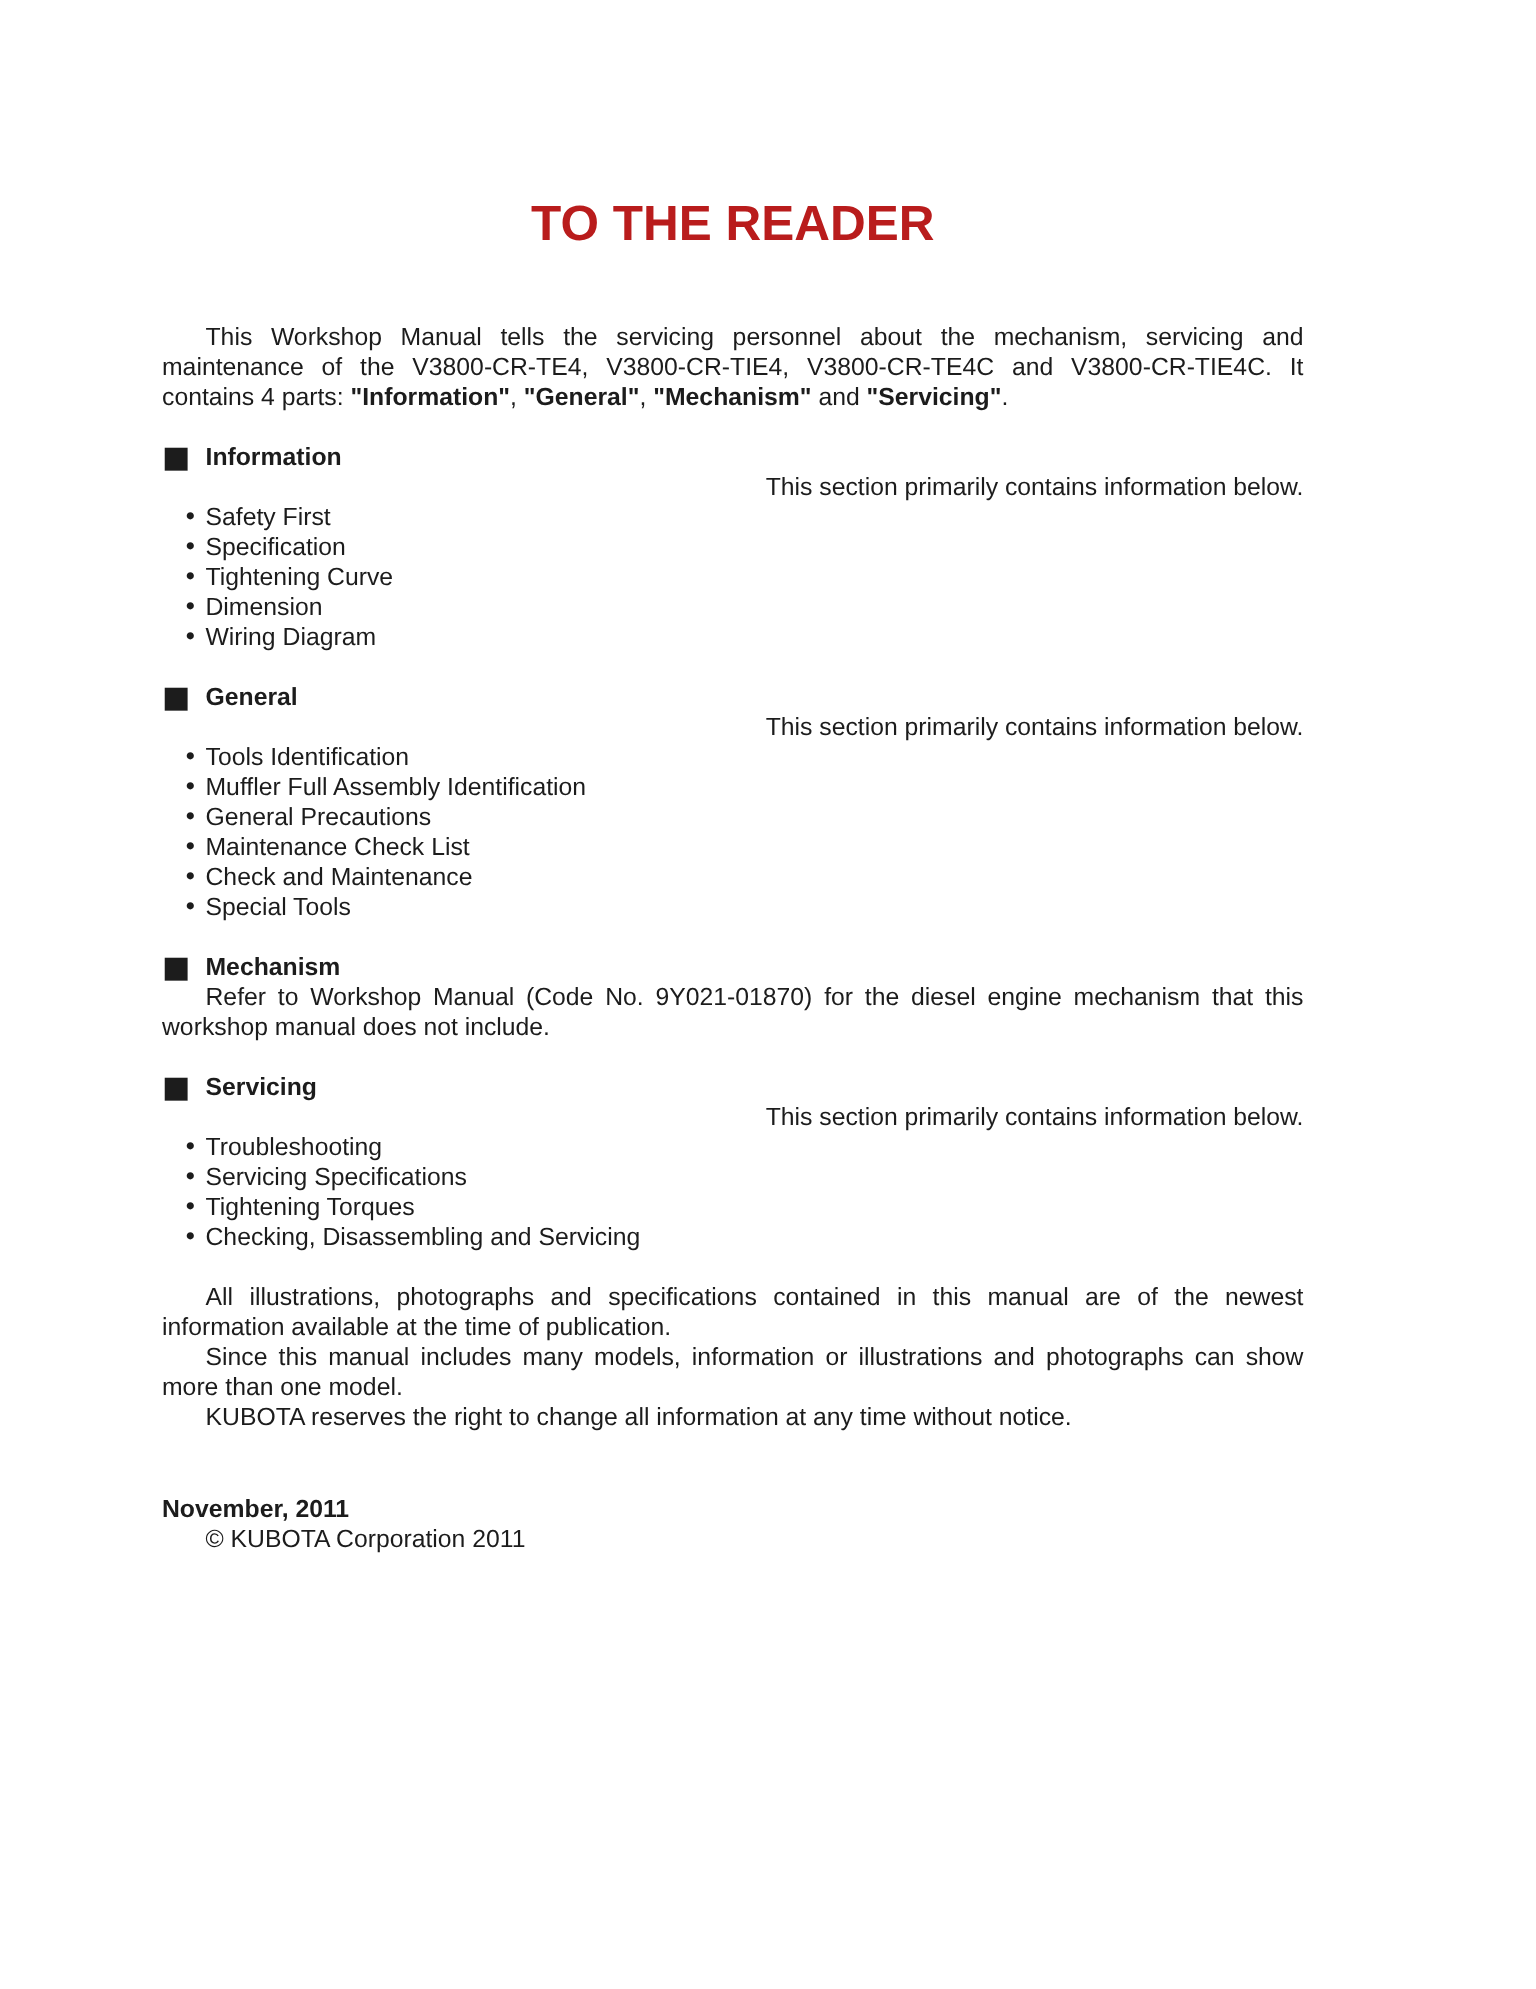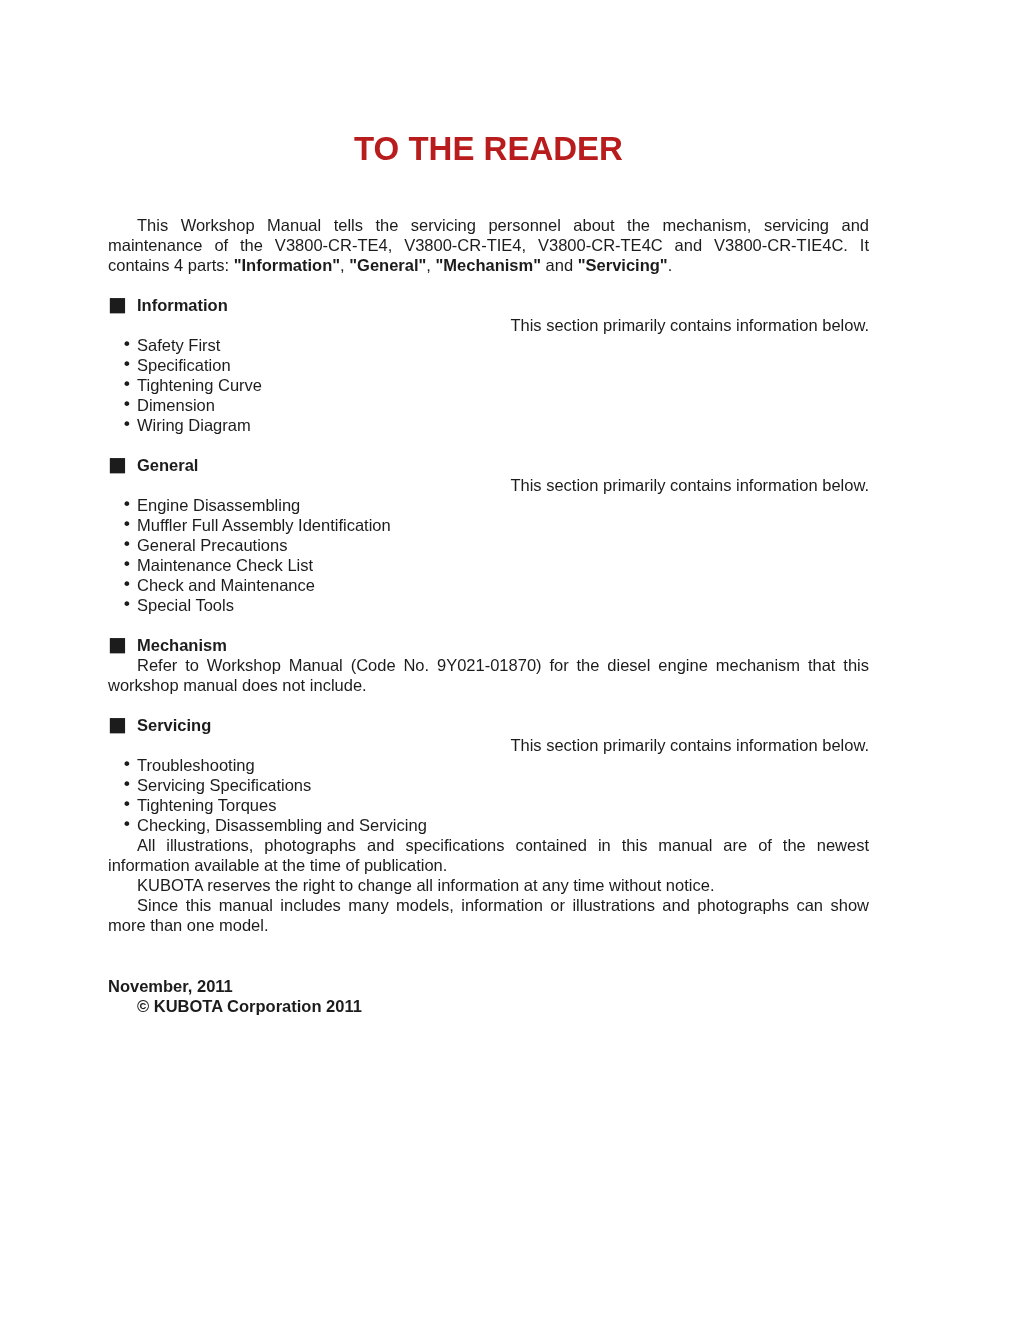--- a/index.html
+++ b/index.html
@@ -54,27 +54,27 @@
   .bullet-dot {
     position: absolute;
     left: 14px;
     top: 0;
     font-family: "DejaVu Sans", sans-serif;
   }
   .para {
     text-align: justify;
     text-indent: 29px;
   }
-  .closing { }
+  .closing { margin-top: 20px; }
   .footer-date {
     margin-top: 41px;
     font-weight: 700;
   }
   .copyright {
-    font-weight: 700;
+    font-weight: 400;
     text-indent: 29px;
   }
 </style>
 </head>
 <body>
 
 <div class="page">
   <div class="content">
 
     <div class="doc-title">TO THE READER</div>
@@ -110,21 +110,21 @@
     </div>
 
     <div class="section">
       <div class="section-header">
         <span class="marker-icon">■</span>
         <span>General</span>
       </div>
       <div class="section-intro">This section primarily contains information below.</div>
       <div class="bullet">
         <span class="bullet-dot">•</span>
-        <span>Engine Disassembling</span>
+        <span>Tools Identification</span>
       </div>
       <div class="bullet">
         <span class="bullet-dot">•</span>
         <span>Muffler Full Assembly Identification</span>
       </div>
       <div class="bullet">
         <span class="bullet-dot">•</span>
         <span>General Precautions</span>
       </div>
       <div class="bullet">
@@ -168,21 +168,21 @@
         <span>Tightening Torques</span>
       </div>
       <div class="bullet">
         <span class="bullet-dot">•</span>
         <span>Checking, Disassembling and Servicing</span>
       </div>
     </div>
 
     <div class="closing">
       <p class="para">All illustrations, photographs and specifications contained in this manual are of the newest information available at the time of publication.</p>
+      <p class="para">Since this manual includes many models, information or illustrations and photographs can show more than one model.</p>
       <p class="para">KUBOTA reserves the right to change all information at any time without notice.</p>
-      <p class="para">Since this manual includes many models, information or illustrations and photographs can show more than one model.</p>
     </div>
 
     <div class="footer-date">November, 2011</div>
     <div class="copyright">© KUBOTA Corporation 2011</div>
 
   </div>
 </div>
 
 </body></html>

